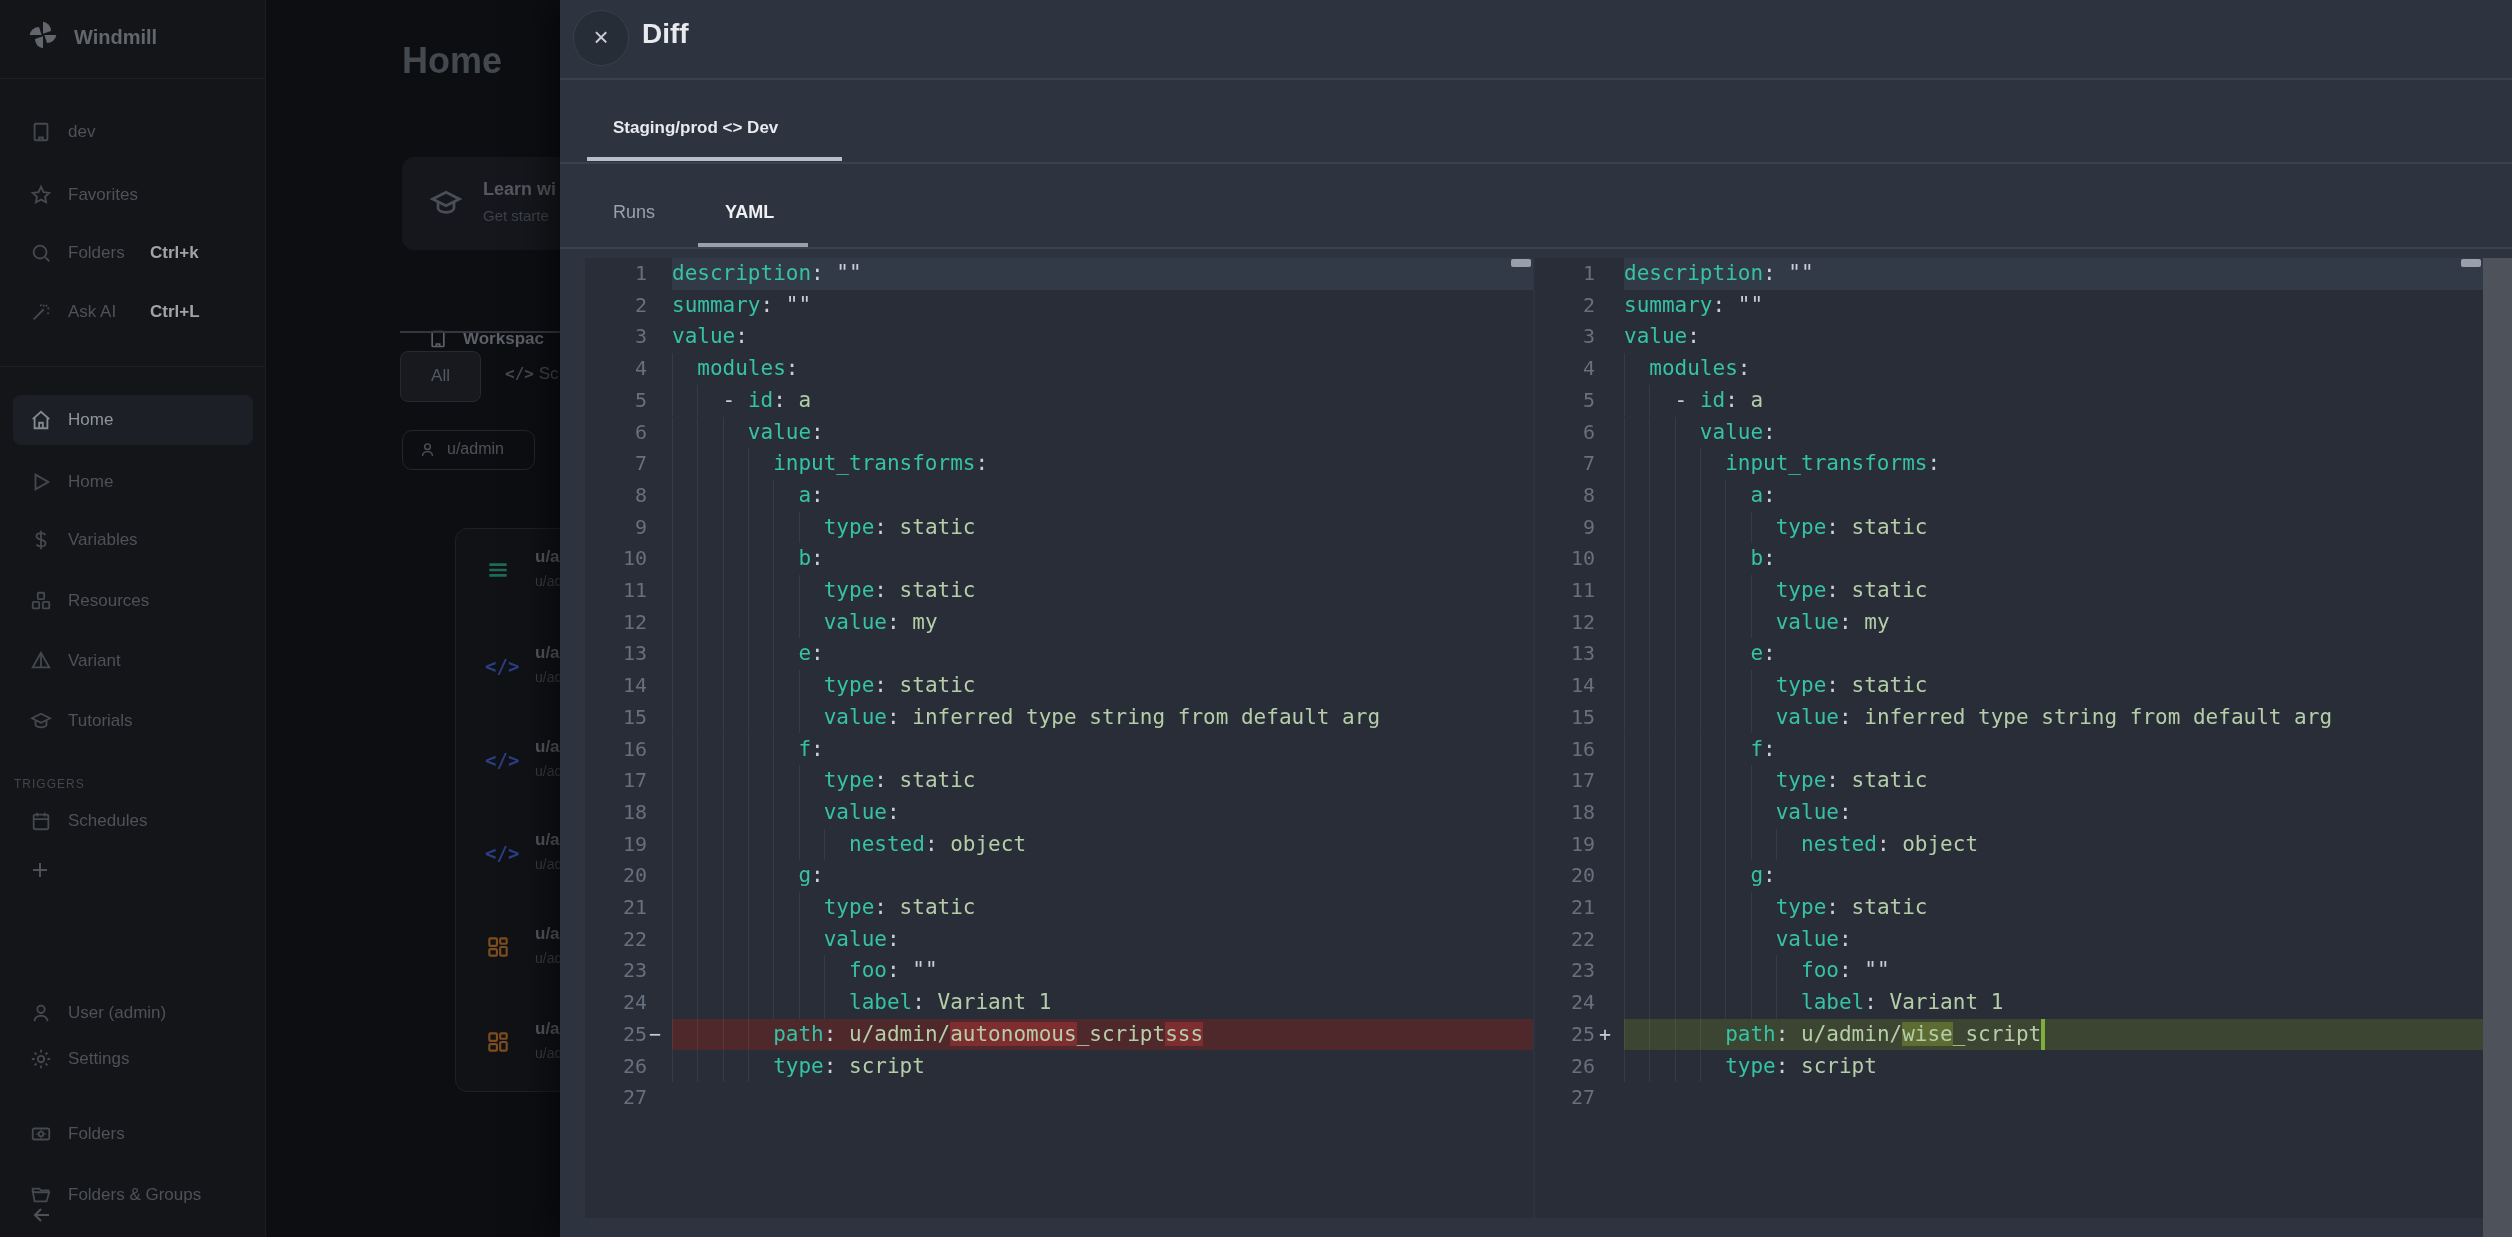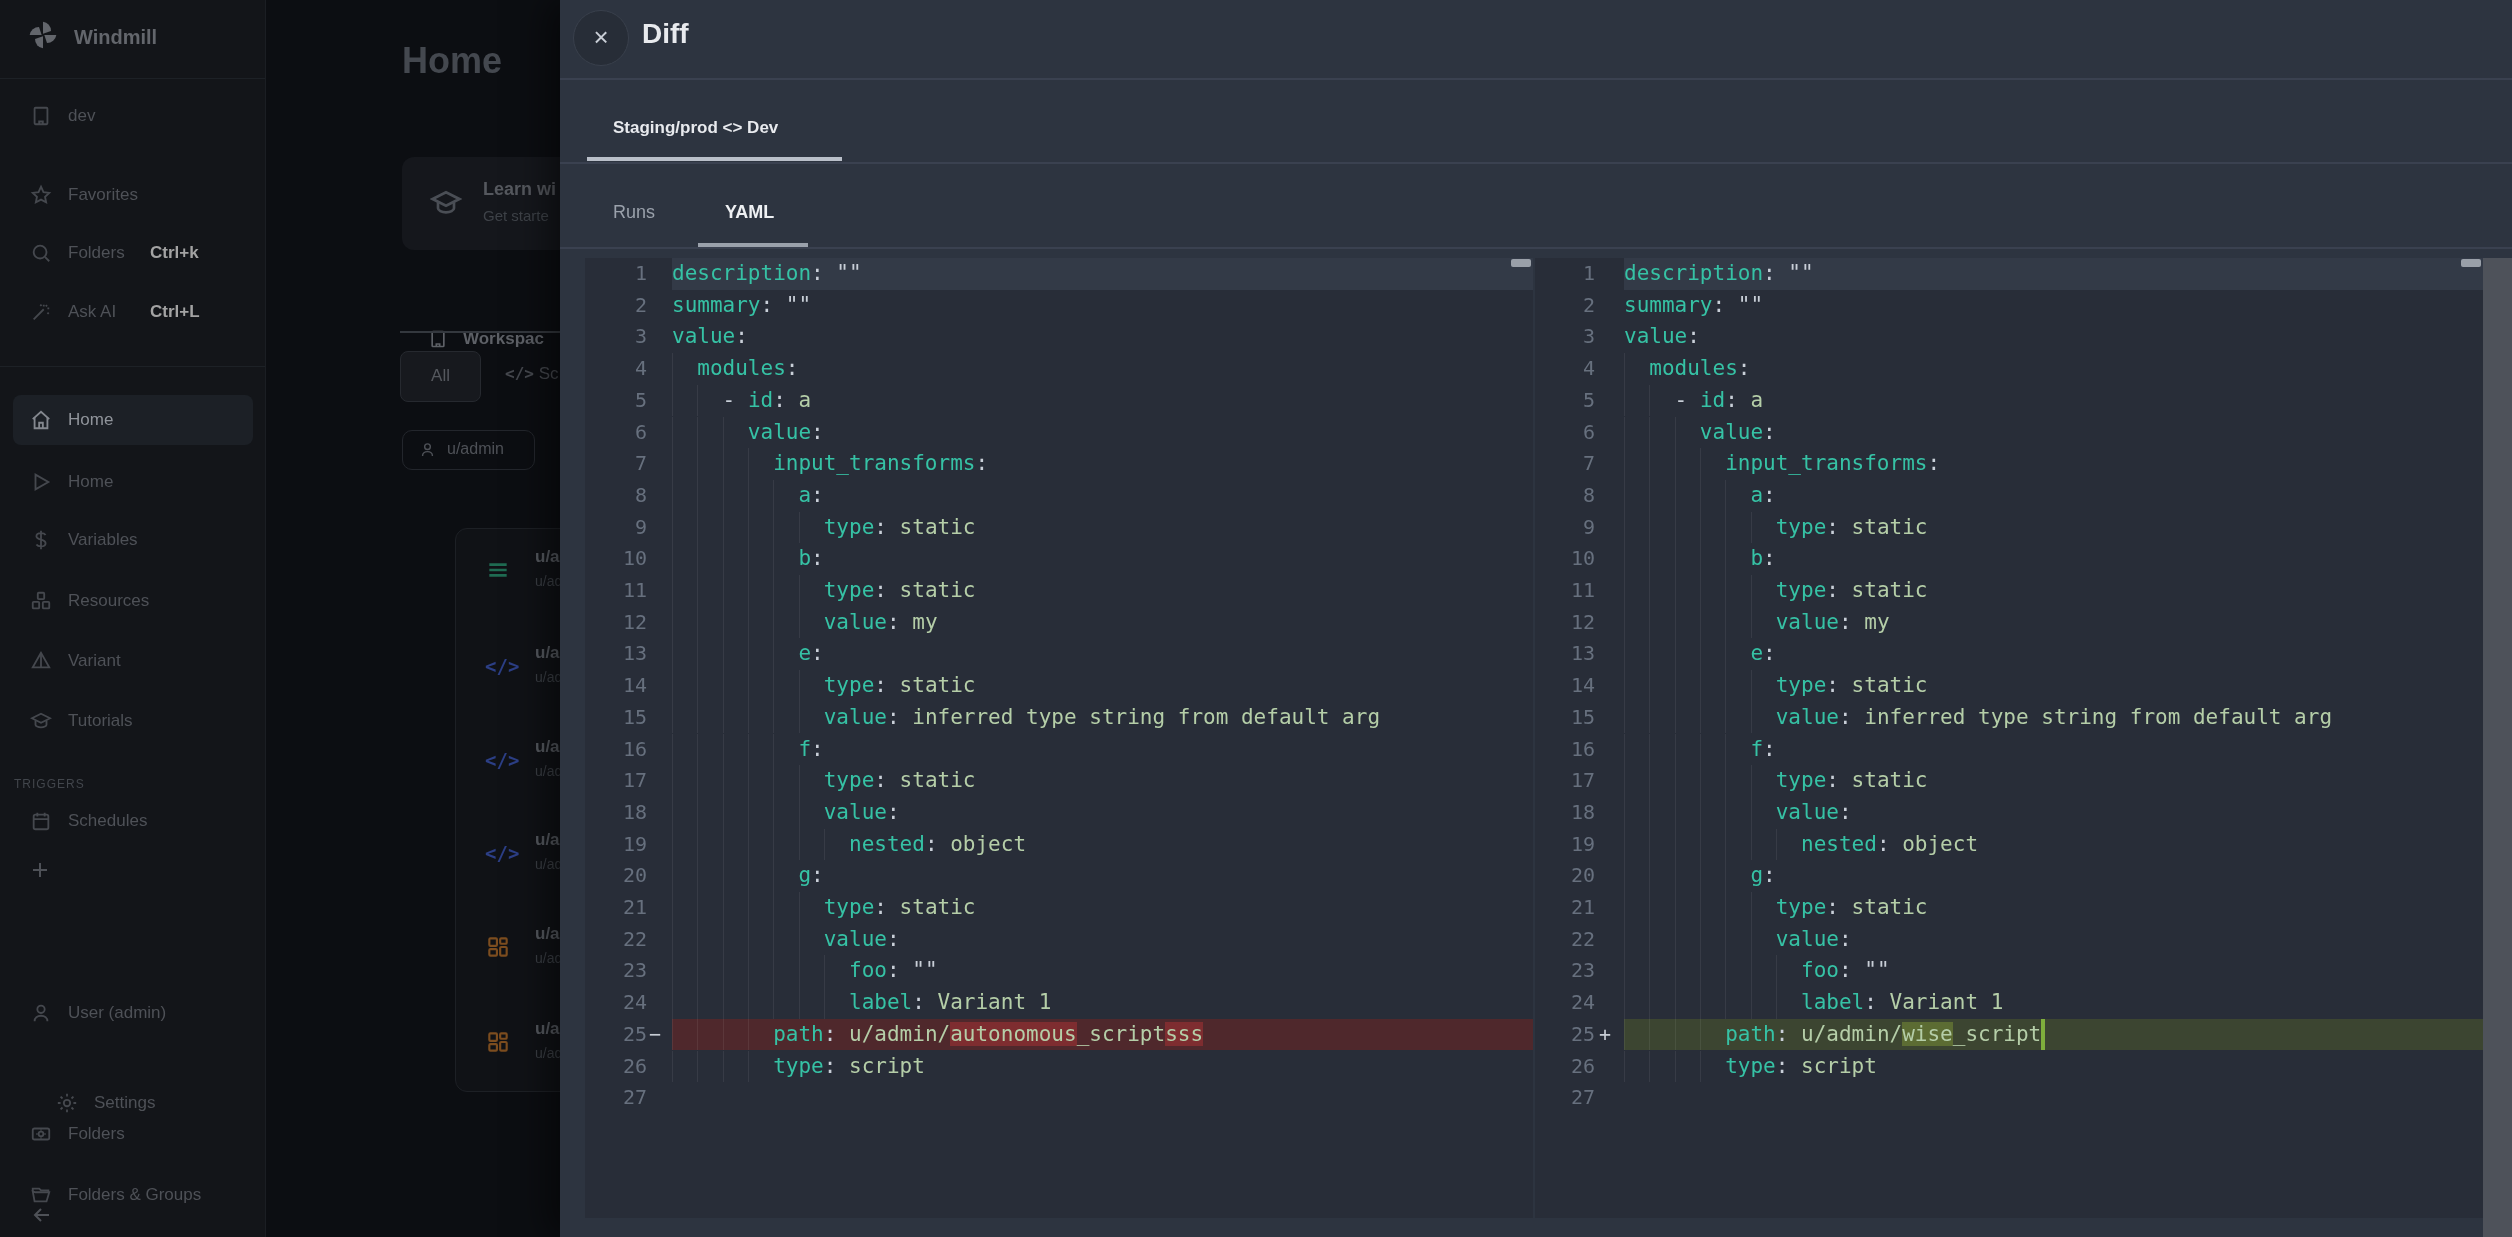--- a/index.html
+++ b/index.html
@@ -98,21 +98,21 @@
           <path d="M12 13l0 9a7 7 0 0 1-6-7z"></path>
           <path d="M11 12l-9 0a7 7 0 0 1 7-6z"></path>
         </svg>
     </div>
     <div id="sb-logo-text" class="abs">Windmill</div>
     <div class="sb-divider abs" style="top:78px"></div>
     <div class="sb-active-bg abs"></div>
     <div class="sb-divider abs" style="top:366px"></div>
     <div id="sb-section" class="abs">TRIGGERS</div>
     <div id="sb-items">
-        <div class="sb-item" style="top: 102px;">
+        <div class="sb-item" style="top: 118px;">
           <span class="icn">
             <svg viewBox="0 0 24 24" fill="none" stroke="currentColor" stroke-width="2">
               <rect x="5" y="3" width="14" height="18" rx="1"></rect>
               <path d="M9 7h.01M15 7h.01M9 11h.01M15 11h.01M9 15h.01M15 15h.01M10 21v-3h4v3"></path>
             </svg>
           </span>
           <span class="lbl">dev</span>
         </div>
         <div class="sb-item" style="top: 181px;">
           <span class="icn">
@@ -207,21 +207,21 @@
         </div>
         <div class="sb-item" style="top: 999px;">
           <span class="icn">
             <svg viewBox="0 0 24 24" fill="none" stroke="currentColor" stroke-width="2">
               <circle cx="12" cy="8" r="4"></circle>
               <path d="M5 21c0-3.5 3-6 7-6s7 2.5 7 6"></path>
             </svg>
           </span>
           <span class="lbl">User (admin)</span>
         </div>
-        <div class="sb-item" style="top: 1089px; margin-left: 26px;">
+        <div class="sb-item" style="top: 1045px;">
           <span class="icn">
             <svg viewBox="0 0 24 24" fill="none" stroke="currentColor" stroke-width="2">
               <circle cx="12" cy="12" r="3.5"></circle>
               <path d="M12 2v3M12 19v3M2 12h3M19 12h3M5 5l2.1 2.1M16.9 16.9L19 19M19 5l-2.1 2.1M7.1 16.9L5 19"></path>
             </svg>
           </span>
           <span class="lbl">Settings</span>
         </div>
         <div class="sb-item" style="top: 1120px;">
           <span class="icn">

